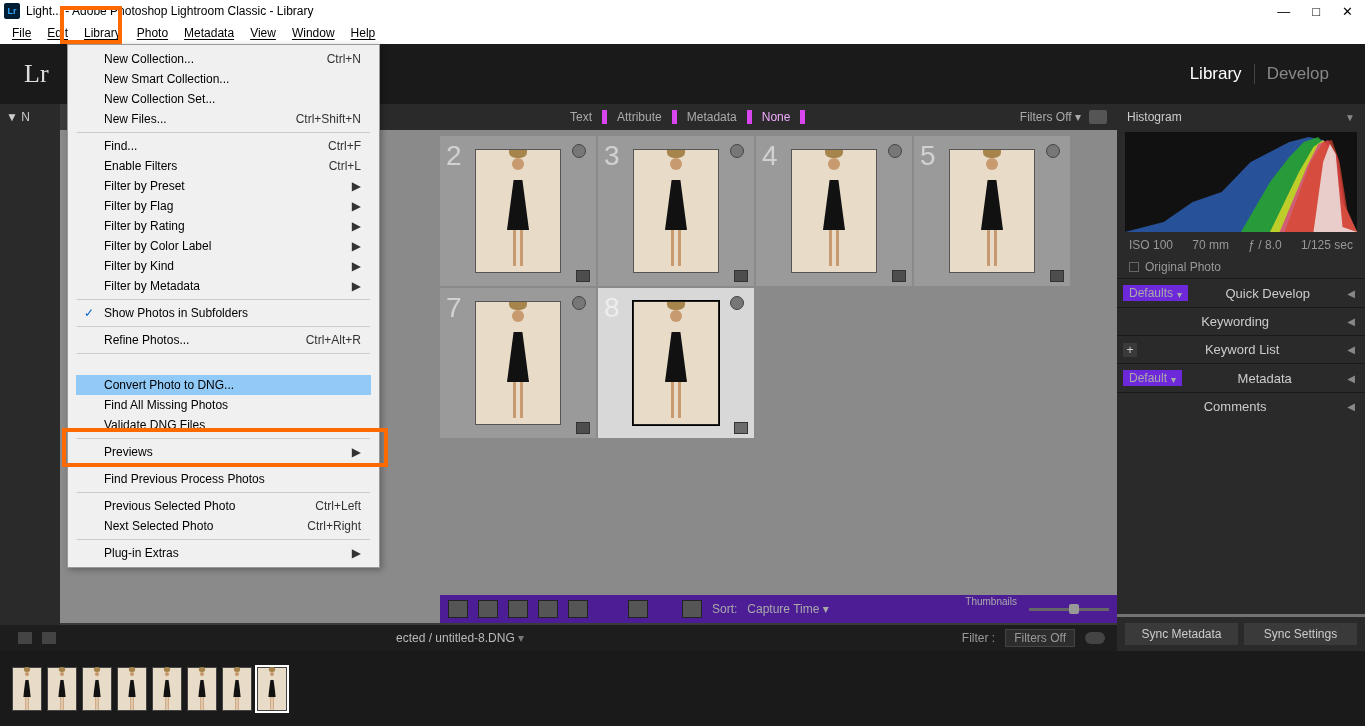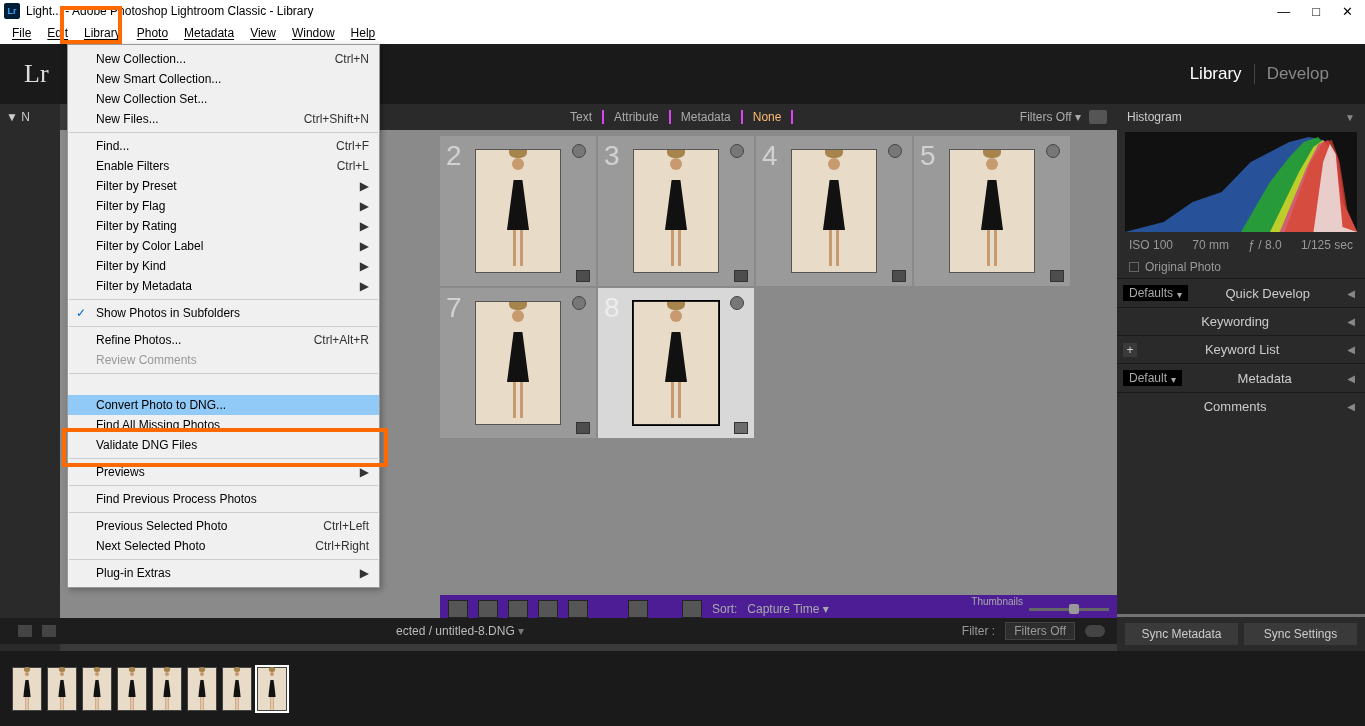--- a/index.html
+++ b/index.html
@@ -29,38 +29,38 @@
 .identity-bar .spacer { flex: 1; }
 .identity-bar .module { font-size: 17px; color: #888; padding: 0 12px; }
 .identity-bar .module.active { color: #fff; }
 .identity-bar .sep { width: 1px; height: 20px; background: #444; }
 
 
 .main-row { flex: 1; display: flex; background: #3a3a3a; min-height: 0; position: relative; }
 
 
 .top-filter { position: absolute; top: 0; left: 380px; right: 248px; height: 26px; background: #2a2a2a; display: flex; align-items: center; color: #aaa; font-size: 11px; z-index: 5; }
-.top-filter .fitem { padding: 0 10px; border-right: 2px solid #d946ef; }
-.top-filter .fitem.none { color: #fdba74; }
+.top-filter .fitem { padding: 0 10px; border-right: 5px solid #d946ef; }
+.top-filter .fitem.none { color: #f0abfc; }
 .top-filter .fright { margin-left: auto; padding: 0 10px; display:flex; align-items:center; gap:8px;}
 .top-filter .lock-icon { width: 18px; height: 14px; background: #555; border-radius: 2px; position: relative; }
 
 
 .left-panel { width: 60px; background: #2a2a2a; color: #aaa; display: flex; flex-direction: column; }
 
 
 .right-panel { width: 248px; background: #2a2a2a; color: #bbb; display: flex; flex-direction: column; font-size: 12px; }
 .right-panel .panel-header { display: flex; align-items: center; justify-content: space-between; padding: 6px 10px; color: #ccc; }
 .right-panel .panel-header .tri { font-size: 10px; color: #888; }
 .histogram { height: 100px; margin: 2px 8px; background: #111; position: relative; overflow:hidden; }
 .histo-meta { display: flex; justify-content: space-between; padding: 4px 12px; font-size: 10px; color: #999; }
 .orig-row { padding: 4px 12px; display: flex; align-items: center; gap: 6px; color: #999; font-size: 11px; }
 .orig-row .cb { width: 10px; height: 10px; border: 1px solid #666; }
 .panel-strip { display: flex; align-items: center; justify-content: space-between; padding: 6px 10px 6px 6px; border-top: 1px solid #1a1a1a; }
-.panel-strip .dd { background: #000000; padding: 1px 6px; font-size: 10px; color: #aaa; display: flex; align-items: flex-end; gap: 4px; }
+.panel-strip .dd { background: #6d28d9; padding: 1px 6px; font-size: 10px; color: #aaa; display: flex; align-items: flex-end; gap: 4px; }
 .panel-strip .label { color: #ccc; font-size: 13px; }
 .panel-strip .tri { font-size: 10px; color: #888; }
 .panel-strip .plus { width: 14px; height: 14px; background: #3a3a3a; color: #ccc; display: inline-flex; align-items: center; justify-content: center; font-size: 12px; }
 .sync-row { display: flex; gap: 6px; padding: 6px 8px; border-top: 3px solid #737373; }
 .sync-row .btn { flex: 1; background: #3a3a3a; color: #ccc; text-align: center; padding: 4px 0; font-size: 12px; }
 
 
 .grid-area { flex: 1; background: #8a8a8a; position: relative; margin-top: 26px; margin-bottom: 28px; }
 .grid-inner { position: absolute; left: 380px; top: 6px; right: 10px; display: grid; grid-template-columns: repeat(4, 156px); gap: 2px; }
 .cell { width: 156px; height: 150px; background: #9a9a9a; position: relative; display: flex; align-items: center; justify-content: center; }
@@ -76,44 +76,44 @@
 .model .hair { width:18px; height:14px; background:#a8844d; border-radius:50% 50% 40% 40%; margin:-14px auto 0; }
 .model .dress { width:22px; height:50px; background:#111; margin:10px auto 0; clip-path: polygon(30% 0, 70% 0, 100% 100%, 0 100%); }
 .model .legs { width:3px; height:38px; background:#c89a70; display:inline-block; }
 .model .legs-wrap { text-align:center; margin-top:-2px;}
 .model .legs-wrap span { margin:0 2px; }
 
 
 .grid-toolbar { position: absolute; left: 380px; right: 0; bottom: 0; height: 28px; background: #4c1d95; display: flex; align-items: center; padding: 0 8px; color: #aaa; font-size: 11px; gap: 10px; margin-top: 38px; }
 .grid-toolbar .tbtn { width: 20px; height: 18px; background: #555; border: 1px solid #222; }
 .tb-spacer { flex: 1; }
-.thumb-slider { display: flex; align-items: center; gap: 6px; }
+.thumb-slider { display: flex; align-items: center; gap: 12px; }
 .thumb-slider .track { width: 80px; height: 3px; background: #666; position: relative; }
 .thumb-slider .knob { position: absolute; left: 40px; top: -4px; width: 10px; height: 10px; background: #999; border-radius: 2px; }
 
 
-.crumb-bar { position:absolute; left:0; right:248px; bottom:82px; height:26px; background:#1d1d1d; display:flex; align-items:center; color:#999; font-size:12px;}
+.crumb-bar { position:absolute; left:0; right:248px; bottom:75px; height:26px; background:#1d1d1d; display:flex; align-items:center; color:#999; font-size:12px;}
 .crumb-bar .left { padding-left:18px; display:flex; gap:10px;}
 .crumb-bar .left .sq { width:14px; height:12px; background:#444;}
 .crumb-bar .mid { margin-left: 340px; color:#bbb;}
 .crumb-bar .right { margin-left:auto; padding-right:12px; display:flex; gap:10px; align-items:center;}
 .crumb-bar .right .dd { background:#2d2d2d; padding:1px 8px; border:1px solid #444;}
 
 
 .filmstrip { height: 75px; background: #1a1a1a; display: flex; align-items: center; padding: 8px 12px; gap: 5px; }
 .filmstrip .fthumb { width: 30px; height: 44px; background: #e8dcc8; border: 1px solid #444; position:relative;}
 .filmstrip .fthumb.sel { outline: 2px solid #fff; }
 .filmstrip .fmodel { position:absolute; left:50%; top:4px; transform:translateX(-50%) scale(0.35); transform-origin:top center;}
 
 
 .grip { position:absolute; background:#2a2a2a; color:#666; font-size:9px; display:flex; align-items:center; justify-content:center;}
 .grip.top { left:50%; top:0; width:36px; height:8px; transform:translateX(-50%);}
 
 
-.dropdown { position: absolute; left: 67px; top: 44px; width: 313px; background: #f0f0f0; border: 1px solid #999; z-index: 100; box-shadow: 2px 2px 6px rgba(0,0,0,0.3); padding: 4px 0; }
+.dropdown { position: absolute; left: 67px; top: 44px; width: 313px; background: #f0f0f0; border: 1px solid #999; z-index: 100; box-shadow: 2px 2px 6px rgba(0,0,0,0.3); padding: 4px 8px; }
 .dropdown .dd-item { display: flex; align-items: center; padding: 3px 10px 3px 28px; color: #000; font-size: 13px; position: relative; }
 .dropdown .dd-item .shortcut { margin-left: auto; color: #333; font-size: 12px; }
 .dropdown .dd-item .sub { margin-left: auto; font-size: 12px; color: #333; }
 .dropdown .dd-item.disabled { color: #999; }
 .dropdown .dd-item.highlighted { background: #91c9f7; }
 .dropdown .dd-sep { height: 1px; background: #ccc; margin: 3px 1px; }
 .dropdown .dd-item .check { position: absolute; left: 8px; color: #0066cc; font-size: 12px; }
 
 
 .histogram svg { width:100%; height:100%; }
@@ -470,23 +470,20 @@
     <div class="dd-sep"></div>
     <div class="dd-item">
       <span class="check">✓</span>
       <span>Show Photos in Subfolders</span>
     </div>
     <div class="dd-sep"></div>
     <div class="dd-item">
       <span>Refine Photos...</span>
       <span class="shortcut">Ctrl+Alt+R</span>
     </div>
-    <div class="dd-item disabled">
-      <span>Review Comments</span>
-    </div>
     <div class="dd-sep"></div>
     <div class="dd-item" style="visibility: hidden; height: 18px;">
       <span>R</span>
     </div>
     <div class="dd-item highlighted">
       <span>Convert Photo to DNG...</span>
     </div>
     <div class="dd-item">
       <span>Find All Missing Photos</span>
     </div>

